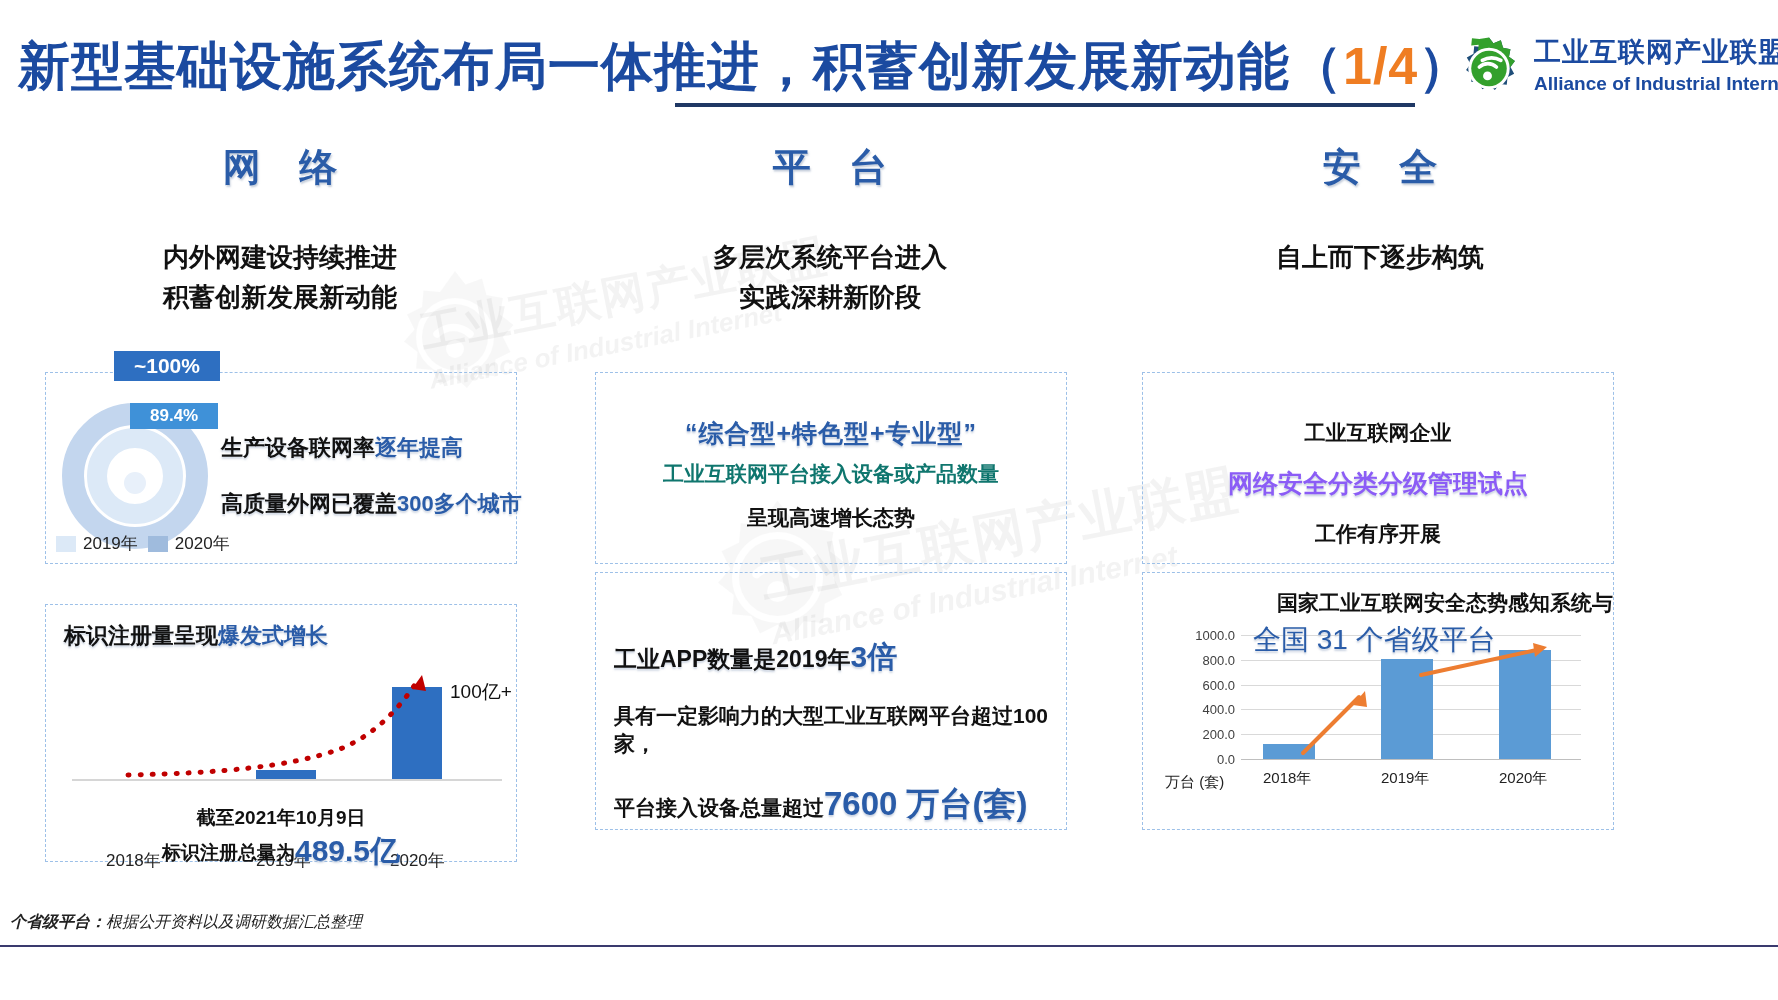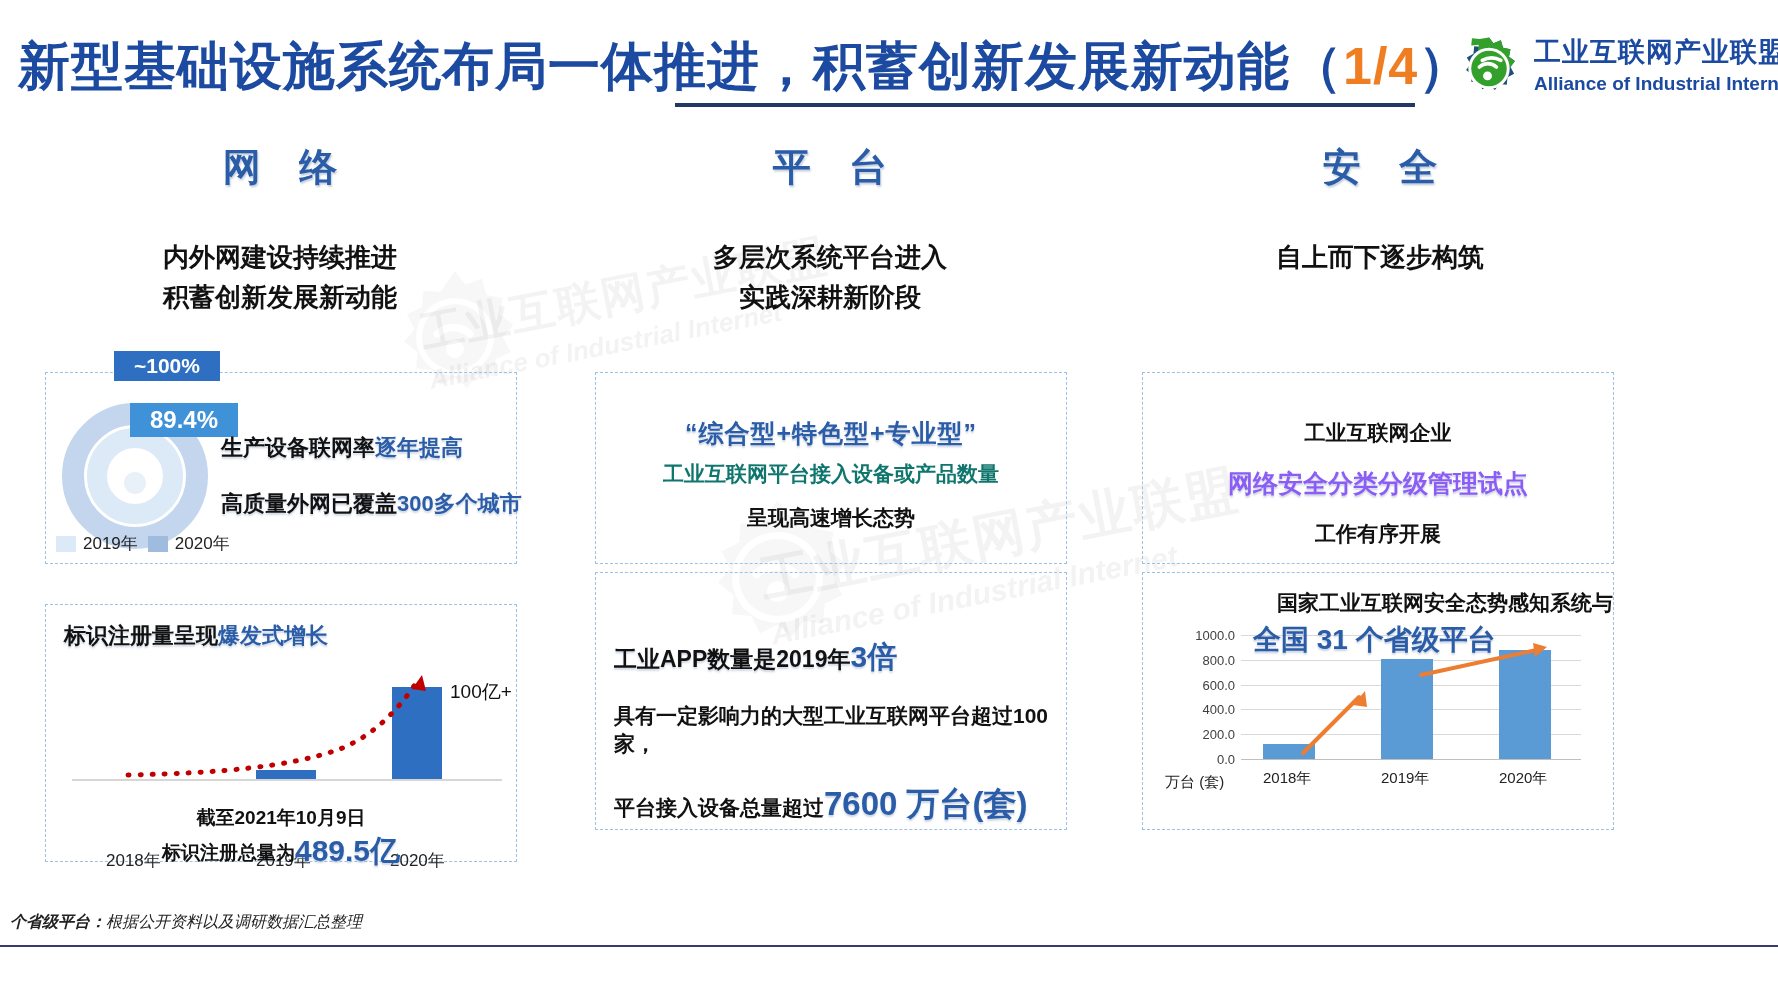--- a/index.html
+++ b/index.html
@@ -63,21 +63,21 @@
   }
 
   
   .p1a{left:45px;top:372px;width:472px;height:192px;}
   .donut-wrap{position:absolute;left:14px;top:28px;width:150px;height:150px;}
   .badge{
     position:absolute;color:#fff;font-weight:bold;white-space:nowrap;
     padding:3px 20px;box-sizing:border-box;line-height:1.15;
   }
   .badge-100{left:68px;top:-22px;background:#2e6fc1;font-size:21px;}
-  .badge-894{left:84px;top:30px;background:#3f91d8;font-size:24px;}
+  .badge-894{left:84px;top:30px;background:#3f91d8;font-size:17px;}
   .p1a-lines{position:absolute;left:175px;top:60px;width:290px;}
   .line-bold{font-size:22px;font-weight:bold;color:#111;white-space:nowrap;
              text-shadow:0px 2px 2px rgba(160,175,200,.5);}
   .hl{color:#2a5ca8;}
   .legend{position:absolute;left:10px;bottom:8px;display:flex;align-items:center;gap:10px;}
   .legend-item{display:flex;align-items:center;gap:7px;font-size:17px;color:#222;}
   .sw{width:20px;height:16px;display:inline-block;}
   .sw19{background:#dce9f7;}
   .sw20{background:#9fbbdd;}
 
@@ -124,21 +124,21 @@
   .p3b-title{position:absolute;left:0;right:0;top:16px;text-align:right;
              font-size:21px;font-weight:bold;color:#111;}
   .chart3{position:absolute;left:14px;top:52px;width:444px;height:170px;}
   .c3-plot{position:absolute;left:84px;top:10px;width:340px;height:124px;}
   .grid3{position:absolute;left:0;right:0;height:1px;background:#d9d9d9;}
   .ytick3{position:absolute;right:346px;font-size:13px;color:#404040;white-space:nowrap;
           transform:translateY(-50%);}
   .bar3{position:absolute;bottom:0;background:#5b9bd5;}
   .xlab3{position:absolute;top:144px;font-size:15px;color:#222;white-space:nowrap;}
   .unit3{position:absolute;left:8px;top:148px;font-size:15px;color:#222;white-space:nowrap;}
-  .banner31{position:absolute;left:96px;top:-4px;font-size:28px;font-weight:bold;color:#2a5ca8;
+  .banner31{position:absolute;left:96px;top:-4px;font-size:28px;font-weight:normal;color:#2a5ca8;
             white-space:nowrap;z-index:4;text-shadow:0px 2px 2px rgba(160,175,200,.55);text-align:right;}
 
   
   .footer-rule{position:absolute;left:0;top:945px;width:1778px;height:2px;background:#3a3a6e;z-index:4;}
   .footer{position:absolute;left:10px;top:912px;font-size:16px;font-style:italic;
           font-weight:bold;color:#222;z-index:5;white-space:nowrap;}
   .footer .src{font-weight:bold;}
   .footer .body{font-weight:normal;}
 </style>
 </head>

